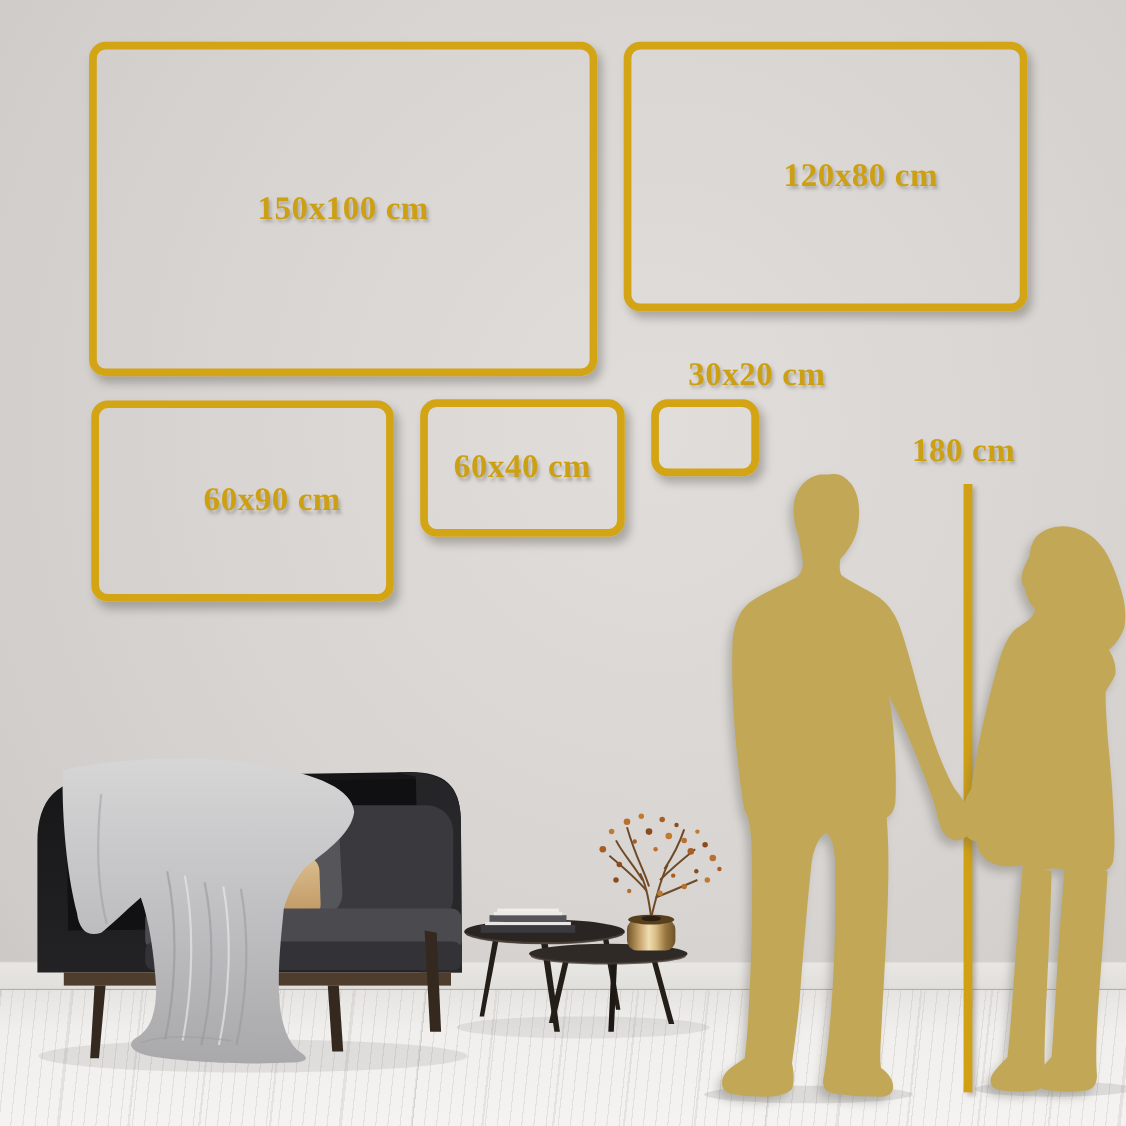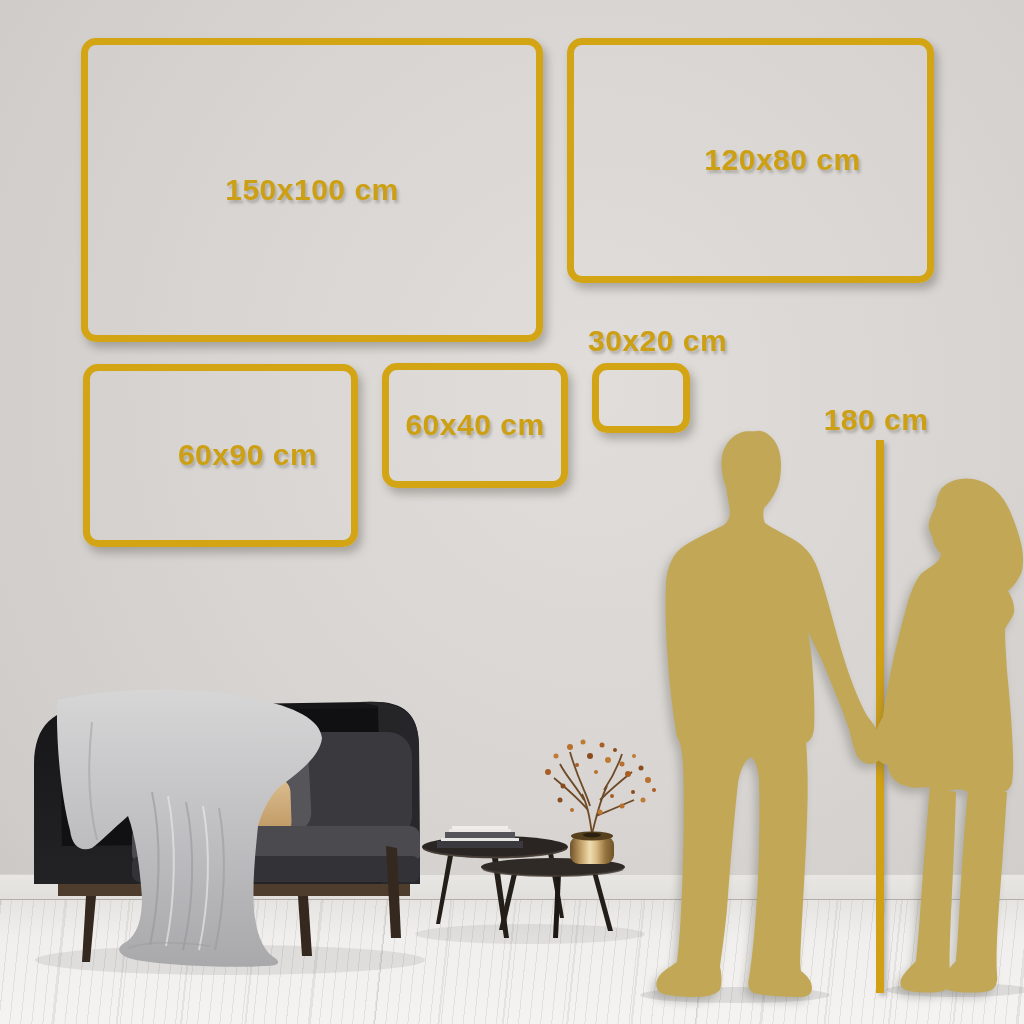--- a/index.html
+++ b/index.html
@@ -1,18 +1,18 @@
 <!DOCTYPE html>
 <html><head>
 <meta charset="utf-8">
 <style>
   html,body{margin:0;padding:0;background:#888;}
   #stage{
     position:relative;width:1024px;height:1024px;overflow:hidden;
-    font-family:Liberation Sans, sans-serif;
+    font-family:Liberation Serif, serif;
     background:radial-gradient(ellipse at 58% 38%, #e0ddda 0%, #d8d5d2 45%, #cfccc9 82%, #c6c3c0 100%);
   }
   
   .baseboard{
     position:absolute;left:0;top:874px;width:1024px;height:24px;
     background:linear-gradient(#e9e7e4,#e1dfdc);
     border-top:1px solid rgba(0,0,0,0.05);
     border-bottom:2px solid #b2afac;
     z-index:1;
   }
@@ -37,22 +37,22 @@
   .f5{left:592px;top:363px;width:98px;height:70px;}
   .size-label{
     position:absolute;color:#cda013;font-weight:bold;font-size:30px;line-height:36px;
     letter-spacing:0.5px;text-align:center;z-index:6;
     text-shadow:2px 3px 3px rgba(95,90,82,0.35);
   }
   .l1{left:81px;top:172px;width:462px;}
   .l2{left:567px;top:142px;width:431px;}
   .l3{left:83px;top:437px;width:329px;}
   .l4{left:382px;top:407px;width:186px;}
-  .l5{left:588px;top:323px;width:200px;text-align:left;}
-  .l6{left:776px;top:402px;width:200px;}
+  .l5{left:588px;top:323px;width:200px;text-align:center;}
+  .l6{left:776px;top:392px;width:200px;}
   
   .height-line{
     position:absolute;left:876px;top:440px;width:8px;height:553px;
     background:#d0a015;z-index:4;
     box-shadow:3px 3px 4px rgba(95,90,82,0.35);
   }
   
   #furniture{position:absolute;left:0;top:0;z-index:2;}
   #couple{position:absolute;left:0;top:0;z-index:5;
     filter:drop-shadow(-4px 5px 4px rgba(100,96,90,0.35));}

